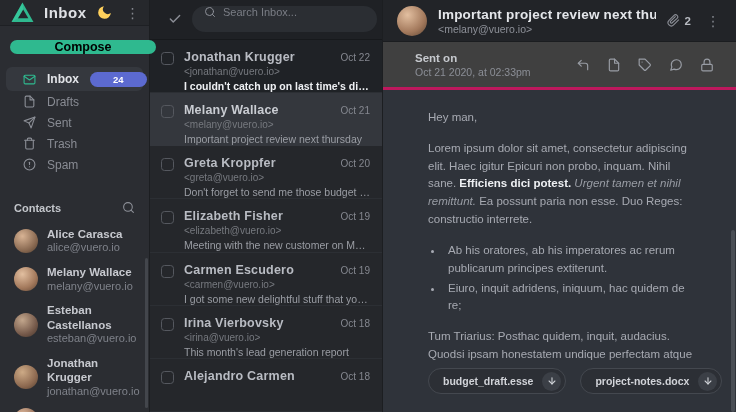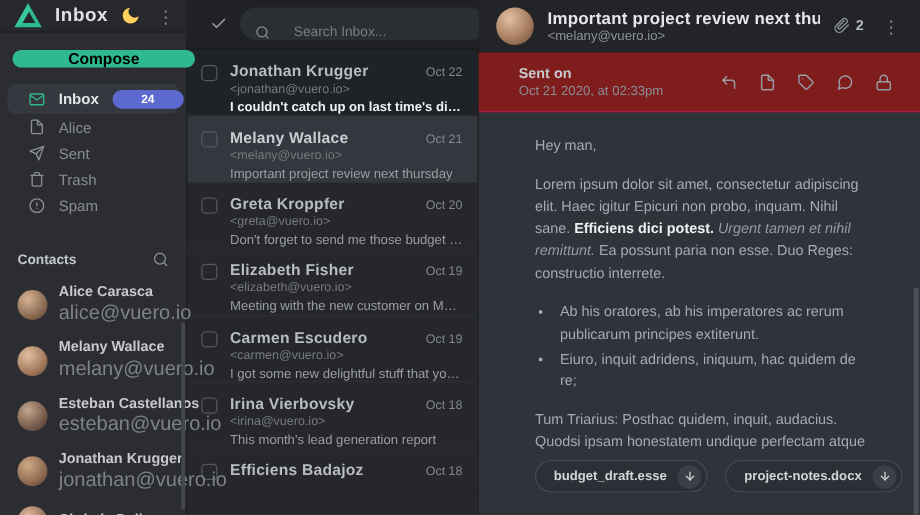--- a/index.html
+++ b/index.html
@@ -31,32 +31,32 @@
   .contact { display:flex; align-items:center; gap:9px; padding:5px 14px; cursor:pointer; }
   .contacts-list { margin-top:8px; }
   .avatar { width:24px; height:24px; min-width:24px; border-radius:50%;
     background:radial-gradient(circle at 35% 30%, #cba габ488, #8a6a52 60%, #55412f); }
   .av1 { background:radial-gradient(circle at 35% 30%, #d8b394, #8a6a52 62%, #4e3c2e); }
   .av2 { background:radial-gradient(circle at 35% 30%, #e2bfa0, #a3795c 60%, #5c4433); }
   .av3 { background:radial-gradient(circle at 35% 30%, #c2a68c, #75594a 62%, #42332a); }
   .av4 { background:radial-gradient(circle at 35% 30%, #cdaa86, #8d6950 62%, #503d2f); }
   .av5 { background:radial-gradient(circle at 35% 30%, #ddb79b, #96705a 62%, #57422f); }
   .c-name { font-size:11.5px; color:#c7c9cf; font-weight:600; line-height:1.25; }
-  .c-mail { font-size:16px; color:#7f828a; line-height:1.25; }
+  .c-mail { font-size:11px; color:#7f828a; line-height:1.25; }
   .side-scroll { position:absolute; right:1px; top:258px; width:3px; height:150px;
     background:#43464c; border-radius:2px; }
 
   
   .maillist { width:233px; min-width:233px; background:#25272b; border-right:1px solid #1c1e21;
     display:flex; flex-direction:column; }
   .list-header { height:44px; background:#1f2125; border-bottom:1px solid #17191c;
     display:flex; align-items:center; padding:0 12px 0 18px; gap:10px; }
   .check-all { cursor:pointer; }
   .search-pill { flex:1; height:26px; background:#2b2e33; border-radius:13px;
-    display:flex; align-items:flex-end; gap:19px; padding:0 12px; }
+    display:flex; align-items:flex-start; gap:7px; padding:0 12px; }
   .search-pill input { flex:1; min-width:0; background:transparent; border:none; outline:none;
     color:#b9bcc2; font-size:11px; font-family:inherit; }
   .search-pill input::placeholder { color:#7a7d85; }
   .msg { height:57.5px; display:flex; gap:10px; padding:10px 12px 0 11px;
     border-bottom:1px solid #2c2f34; cursor:pointer; }
   .msg.unread { background:#1f2226; }
   .msg.selected { background:#34373d; border-bottom-color:#34373d; }
   .cb { width:13px; height:13px; min-width:13px; margin-top:2px; border:1.5px solid #55585f;
     border-radius:3.5px; cursor:pointer; }
   .msg-main { flex:1; min-width:0; }
@@ -74,21 +74,21 @@
   .reader { flex:1; display:flex; flex-direction:column; position:relative; min-width:0; }
   .reader-header { height:42px; background:#222428; border-bottom:1px solid #1b1d20;
     display:flex; align-items:center; padding:0 12px 0 14px; gap:11px; }
   .avatar.lg { width:30px; height:30px; min-width:30px; }
   .rh-text { flex:1; min-width:0; }
   .subject { font-size:13.5px; font-weight:700; color:#e4e6ea; letter-spacing:.2px;
     white-space:nowrap; overflow:hidden; }
   .from { font-size:10.5px; color:#8e9199; margin-top:1px; }
   .attach-count { display:flex; align-items:center; gap:5px; font-size:11.5px; font-weight:700;
     color:#b8bbc2; cursor:pointer; }
-  .toolbar { height:48px; background:#7f1d1d; border-bottom:1px solid #be185d;
+  .toolbar { height:48px; background:#404040; border-bottom:3px solid #be185d;
     display:flex; align-items:center; padding:0 20px 0 32px;justify-content:center; }
   .sent-label { font-size:11.5px; font-weight:700; color:#c6c9ce; }
   .sent-date { font-size:10.5px; color:#8b8e96; margin-top:2px; }
   .tb-actions { margin-left:auto; display:flex; align-items:center; gap:13px; }
   .tb-btn { cursor:pointer; color:#989ca4; padding:2px; }
   .mail-body { flex:1; background:#2f333a; padding:19px 38px 0 45px; overflow:hidden;
     font-size:11.5px; line-height:1.55; color:#a7aab2; }
   .mail-body p { margin-bottom:13px; }
   .b { font-weight:700; color:#eef0f3; }
   .i { font-style:italic; color:#989ca4; }
@@ -141,21 +141,21 @@
         <span>Inbox</span>
         <span class="badge">24</span>
       </div>
       <div class="nav-item">
         <span class="icon">
             <svg width="13" height="13" viewBox="0 0 24 24" fill="none" stroke="currentColor" stroke-width="2" stroke-linecap="round" stroke-linejoin="round">
               <path d="M13 2H6a2 2 0 0 0-2 2v16a2 2 0 0 0 2 2h12a2 2 0 0 0 2-2V9z"></path>
               <polyline points="13 2 13 9 20 9"></polyline>
             </svg>
           </span>
-        <span>Alice</span>
+        <span>Drafts</span>
       </div>
       <div class="nav-item">
         <span class="icon">
             <svg width="13" height="13" viewBox="0 0 24 24" fill="none" stroke="currentColor" stroke-width="2" stroke-linecap="round" stroke-linejoin="round">
               <line x1="22" y1="2" x2="11" y2="13"></line>
               <polygon points="22 2 15 22 11 13 2 9 22 2"></polygon>
             </svg>
           </span>
         <span>Sent</span>
       </div>
@@ -312,21 +312,21 @@
             <span class="msg-date">Oct 18</span>
           </div>
         <div class="msg-email">&lt;irina@vuero.io&gt;</div>
         <div class="msg-preview">This month's lead generation report</div>
       </div>
     </div>
     <div class="msg">
       <span class="cb"></span>
       <div class="msg-main">
         <div class="msg-top">
-            <span class="msg-name">Efficiens Badajoz</span>
+            <span class="msg-name">Alejandro Carmen</span>
             <span class="msg-date">Oct 18</span>
           </div>
         <div class="msg-email"></div>
         <div class="msg-preview"></div>
       </div>
     </div>
   </section>
 
   <section class="reader">
     <div class="reader-header">

